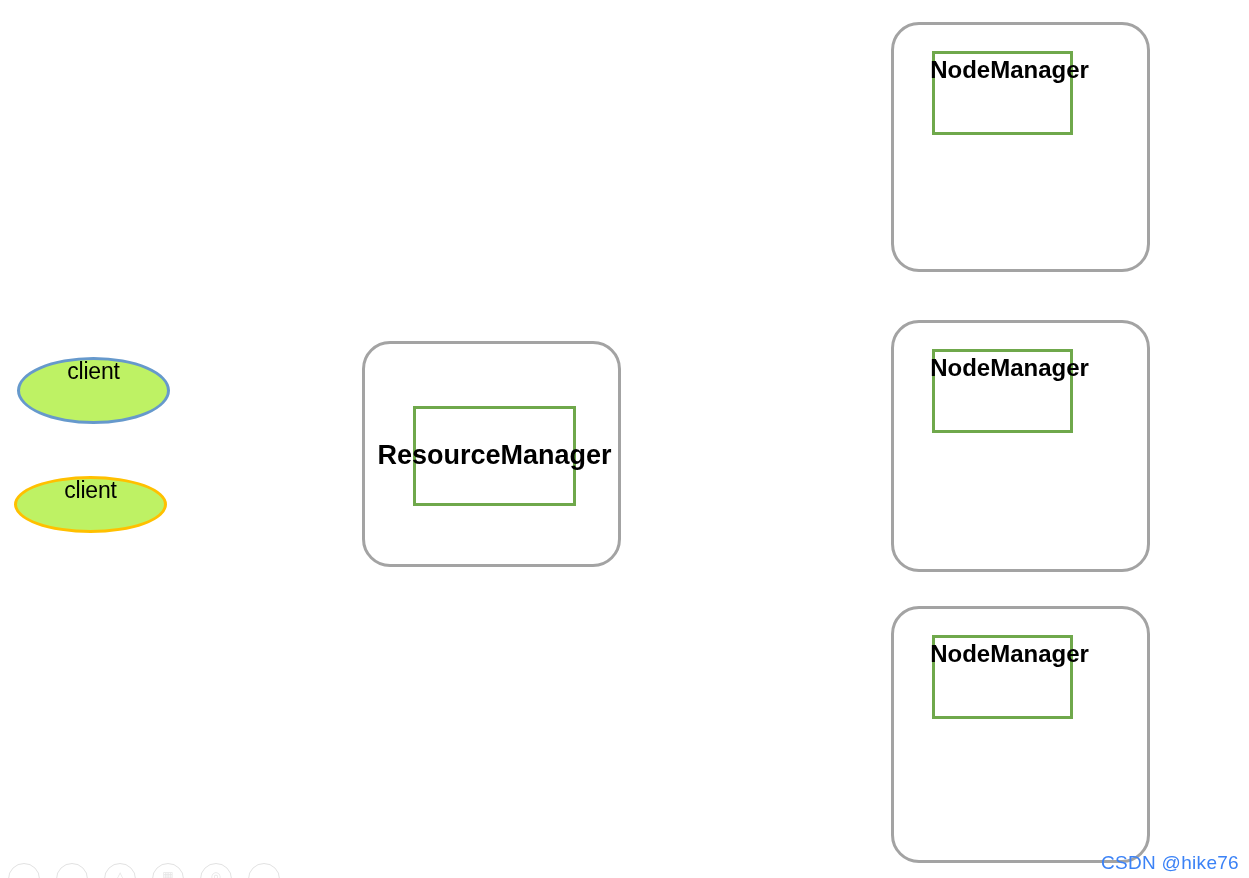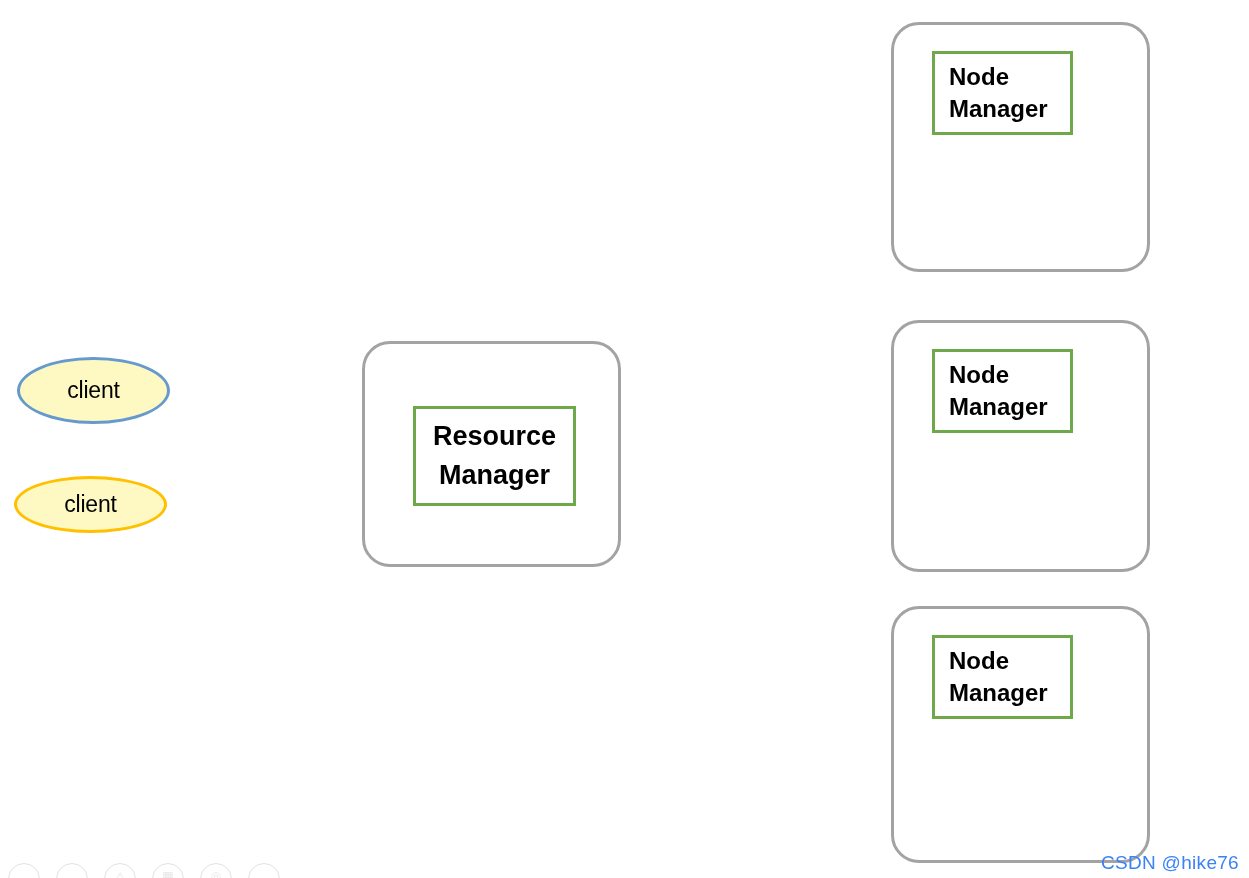--- a/index.html
+++ b/index.html
@@ -17,23 +17,23 @@
     height: 878px;
     background: #ffffff;
     overflow: hidden;
   }
 
   
   .client-node {
     position: absolute;
     box-sizing: border-box;
     border-radius: 50%;
-    background: #fef9c3;
+    background: #bef264;
     display: flex;
-    align-items: center;
+    align-items: flex-start;
     justify-content: center;
   }
   .client-node .client-label {
     font-size: 23px;
     font-weight: 400;
     color: #000000;
     line-height: 1;
     letter-spacing: -0.2px;
   }
   #client-blue {
@@ -60,21 +60,21 @@
     border-radius: 28px;
   }
 
   
   .green-box {
     position: absolute;
     box-sizing: border-box;
     background: #ffffff;
     border: 3px solid #6FA84B;
     display: flex;
-    flex-direction: column;
+    flex-direction: row;
     justify-content: center;
   }
   .green-box .green-label {
     color: #000000;
     font-weight: bold;
     white-space: nowrap;
   }
 
   
   #rm-green-box {

